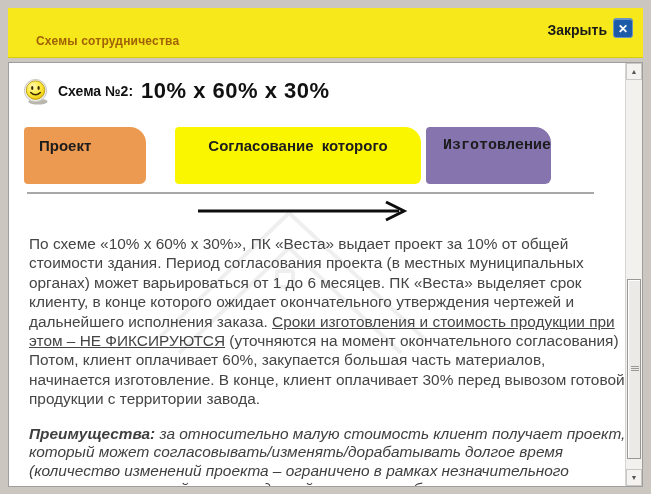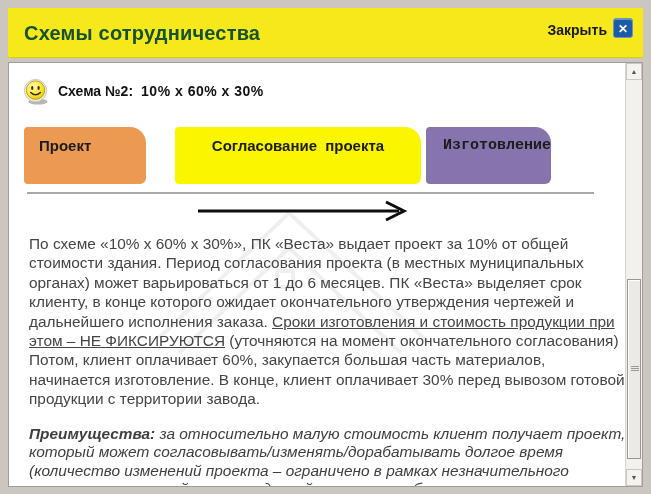--- a/index.html
+++ b/index.html
@@ -12,21 +12,21 @@
   }
   
   .titlebar {
     position:absolute; left:8px; top:8px; right:8px; height:50px;
     background:#f6e81a;
     display:flex; justify-content:space-between; align-items:flex-start;
     padding:10px 10px 0 12px; box-sizing:border-box;
     border-bottom:1px solid #d8cc0e;
   }
   .titlebar h1 {
-    margin:4px; font-size:20px; font-weight:bold; color:#14532d; letter-spacing:0.2px;
+    margin:16px; font-size:12px; font-weight:bold; color:#a16207; letter-spacing:0.2px;
   }
   .close-control { display:flex; align-items:flex-end; gap:6px; cursor:pointer; }
   .close-label { font-size:14px; font-weight:bold; color:#1a1a1a; }
   .close-x {
     width:20px; height:20px; border-radius:3px;
     background:#1d5aa7; color:#fff;
     font-size:12px; font-weight:bold; line-height:20px; text-align:center;
     border:1px solid #6d93c4; box-sizing:border-box;
     box-shadow:inset 0 1px 0 rgba(255,255,255,.35);
   }
@@ -41,21 +41,21 @@
   .watermark {
     position:absolute; left:130px; top:90px; z-index:0; pointer-events:none; opacity:.55;
   }
   
   .scheme-row {
     display:flex; align-items:center; gap:8px;
     margin:12px 0 20px 6px; height:32px;
   }
   .smiley { width:27px; height:27px; flex:0 0 auto; }
   .scheme-label { font-size:14px; font-weight:bold; color:#111; }
-  .scheme-formula { font-size:14px; font-weight:bold; color:#111; letter-spacing:0.5px; }
+  .scheme-formula { font-size:22px; font-weight:bold; color:#111; letter-spacing:0.5px; }
   
   .stages { position:relative; height:57px; }
   .stage {
     position:absolute; top:0; height:57px; box-sizing:border-box;
     border-radius:4px 16px 6px 4px;
     font-size:15px; font-weight:bold; color:#1c1c1c;
     padding-top:10px;
   }
   .stage-project   { left:7px;   width:122px; text-align:left; padding-left:15px; }
   .stage-approval  { left:158px; width:246px; text-align:center; word-spacing:4px; }
@@ -132,21 +132,21 @@
         <ellipse cx="9.6" cy="10.4" rx="1.2" ry="2" fill="#3a2a00"></ellipse>
         <ellipse cx="16.2" cy="10.4" rx="1.2" ry="2" fill="#3a2a00"></ellipse>
         <path d="M8 15 q5 5 10 0" fill="none" stroke="#3a2a00" stroke-width="1.5" stroke-linecap="round"></path>
       </svg>
       <span class="scheme-label">Схема №2:</span>
       <span class="scheme-formula">10% x 60% x 30%</span>
     </div>
 
     <div class="stages">
       <div class="stage stage-project" style="background-color: rgb(236, 154, 81);">Проект</div>
-      <div class="stage stage-approval" style="background-color: rgb(250, 246, 0);">Согласование проекта</div>
+      <div class="stage stage-approval" style="background-color: rgb(250, 246, 0);">Согласование которого</div>
       <div class="stage stage-production" style="background-color: rgb(134, 116, 174);">Изготовление</div>
     </div>
 
     <div class="divider" style="background-color: rgb(168, 168, 168);"></div>
 
     <div class="arrow-wrap">
       <svg width="215" height="24" viewBox="0 0 215 24">
         <line x1="3" y1="12" x2="204" y2="12" stroke="#0d0d0d" stroke-width="3"></line>
         <path d="M191 3 L209 12 L191 21" fill="none" stroke="#0d0d0d" stroke-width="3" stroke-linejoin="miter"></path>
       </svg>

